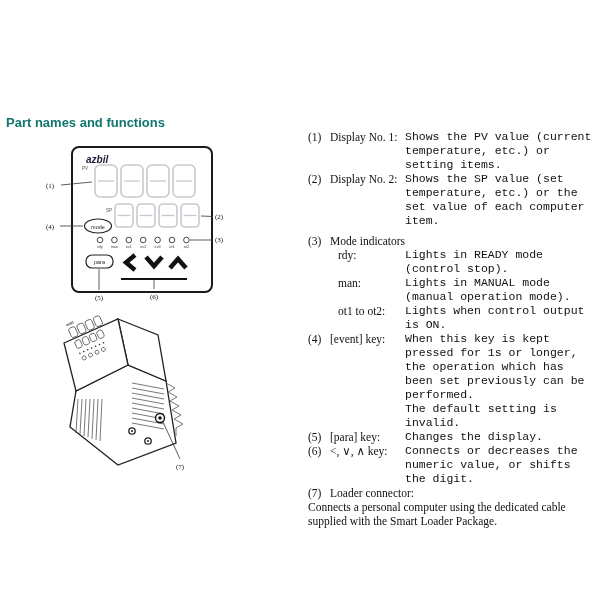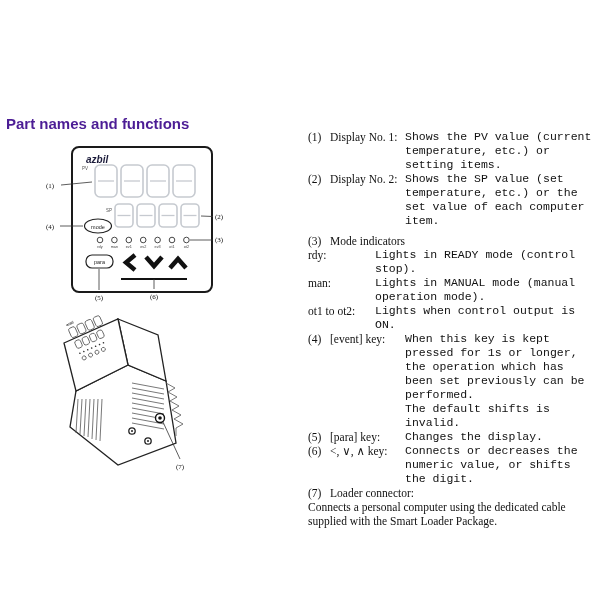--- a/index.html
+++ b/index.html
@@ -1,25 +1,25 @@
 <!DOCTYPE html>
 <html><head>
 <meta charset="utf-8">
 <style>
   html,body{margin:0;padding:0;background:#fff;}
   .page{position:relative;width:600px;height:600px;background:#ffffff;overflow:hidden;
         font-family:"Liberation Serif",serif;color:#111;}
   .title{position:absolute;left:6px;top:115px;font-family:"Liberation Sans",sans-serif;
-         font-weight:bold;font-size:15px;color:#4c1d95;}
+         font-weight:bold;font-size:13px;color:#0f766e;}
   .desc-col{position:absolute;left:308px;top:130px;width:288px;font-size:11.5px;line-height:14px;}
   .row{display:flex;align-items:flex-start;}
   .num{flex:0 0 22px;}
   .term{flex:0 0 75px;}
   .term.wide{flex:1;}
-  .row.sub .term{flex:0 0 67px;}
+  .row.sub .term{margin-left:30px;flex:0 0 67px;}
   .desc{flex:1;font-family:Liberation Mono, monospace;}
   .gap{margin-top:6px;}
   .para-indent{}
   svg{position:absolute;overflow:visible;}
   .panel{fill:#fff;stroke:#1a1a1a;stroke-width:2;}
   .digit{fill:none;stroke:#c6cad0;stroke-width:1.6;}
   .digit-mid{stroke:#c6cad0;stroke-width:1.3;}
   .brand{font-size:10px;font-style:italic;font-weight:bold;fill:#1b1b3a;font-family:"Liberation Sans",sans-serif;}
   .tinytext{font-size:4.5px;fill:#555;font-family:"Liberation Sans",sans-serif;}
   .keyshape{fill:#fff;stroke:#222;stroke-width:1.2;}
@@ -219,21 +219,21 @@
     <div class="row sub">
       <span class="term">ot1 to ot2:</span>
       <span class="desc">Lights when control output is ON.</span>
     </div>
 
     <div class="row">
       <span class="num">(4)</span>
       <span class="term">[event] key:</span>
       <span class="desc">
         <div>When this key is kept pressed for 1s or longer, the operation which has been set previously can be performed.</div>
-        <div>The default shifts is invalid.</div>
+        <div>The default setting is invalid.</div>
       </span>
     </div>
 
     <div class="row">
       <span class="num">(5)</span>
       <span class="term">[para] key:</span>
       <span class="desc">Changes the display.</span>
     </div>
 
     <div class="row">

